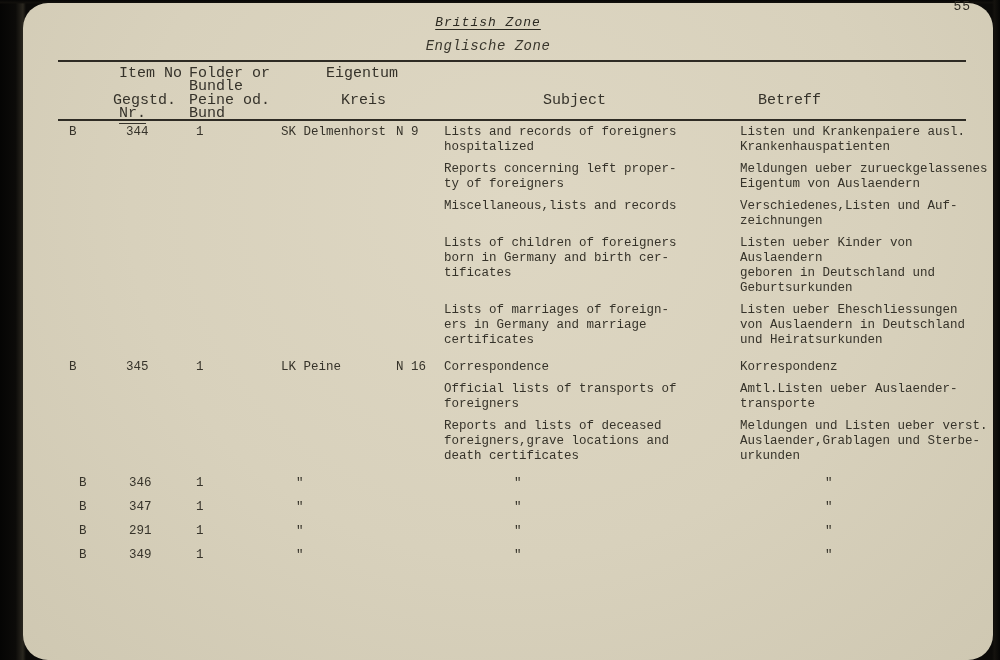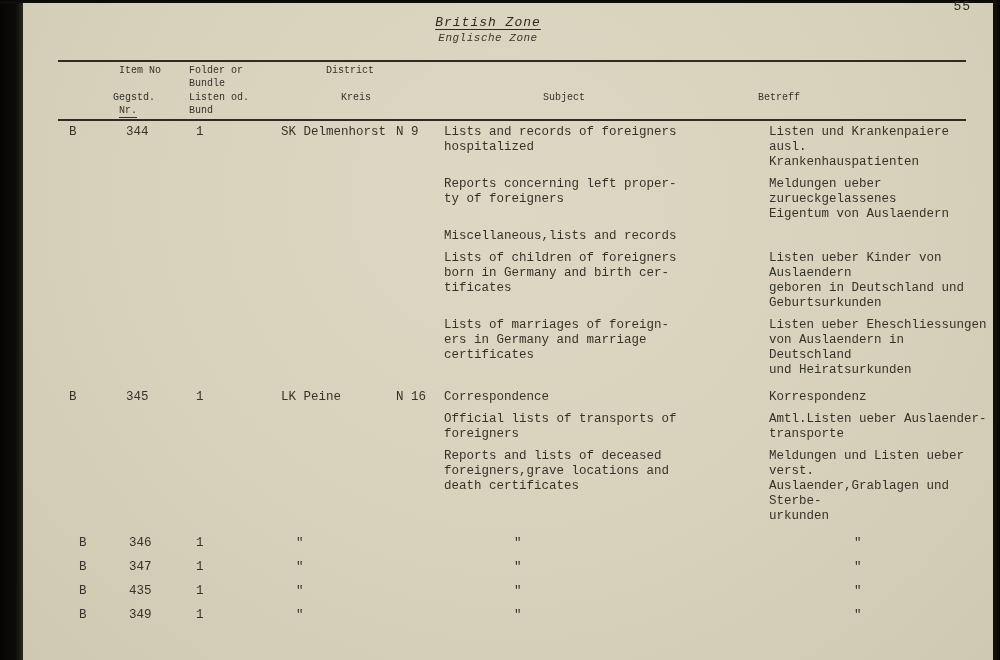--- a/index.html
+++ b/index.html
@@ -10,51 +10,51 @@
   }
   .scan{position:absolute;inset:0;}
   .edge-left{position:absolute;left:0;top:0;bottom:0;width:26px;
     background:linear-gradient(90deg,#050504 0%,#0c0b09 60%,#2a271f 88%,rgba(40,36,28,0) 100%);}
   .edge-top{position:absolute;left:0;top:0;right:0;height:4px;
     background:linear-gradient(180deg,#060605 0%,#12100c 70%,rgba(20,18,14,0) 100%);}
   .edge-right{position:absolute;right:0;top:0;bottom:0;width:8px;
     background:linear-gradient(270deg,#060605 0%,#14120e 70%,rgba(20,18,14,0) 100%);}
   .paper{position:absolute;left:23px;top:3px;right:7px;bottom:0;
     background:radial-gradient(ellipse at 50% 30%, #ded7c3 0%, #d8d1bc 55%, #cfc8b2 100%);
-    color:#36332a;}
+    color:#36332a;border-radius:25px;}
   .page-number{position:absolute;top:-4px;right:22px;font-size:13px;color:#2f2c24;letter-spacing:1px;}
   .title-block{position:absolute;top:10px;left:0;right:40px;text-align:center;font-style:italic;}
   .doc-title{font-size:13px;letter-spacing:1px;color:#2c2a22;
     text-decoration:underline;text-underline-offset:3px;display:inline-block;}
-  .doc-subtitle{font-size:11px;letter-spacing:0.5px;margin-top:1px;color:#3a372d;}
+  .doc-subtitle{font-size:14px;letter-spacing:0.5px;margin-top:7px;color:#3a372d;}
   .rule{position:absolute;left:35px;right:27px;height:2px;background:#2e2b24;}
   .rule-top{top:57px;}
   .rule-mid{top:116px;}
   
   .thead{position:absolute;top:62px;left:38px;right:0;height:54px;
     display:grid;grid-template-columns:50px 68px 88px 170px 257px auto;
-    font-size:10px;}
+    font-size:15px;}
   .hc{position:relative;}
   .hl{position:absolute;white-space:nowrap;color:#35322a;}
   .l1{top:0;} .l2{top:13px;} .l3{top:27px;} .l4{top:40px;}
   .underlined{border-bottom:1px solid #35322a;padding-bottom:1px;}
   .hl.ind-a{left:8px;} .hl.ind-b{left:2px;} .hl.ind-c{left:10px;}
   .hl.ind-district{left:59px;} .hl.ind-kreis{left:74px;}
   .hl.ind-subject{left:106px;} .hl.ind-betreff{left:64px;}
   
   .tbody{position:absolute;top:122px;left:38px;right:0;bottom:0;font-size:12.5px;line-height:15px;}
   .row{display:grid;grid-template-columns:50px 68px 88px 170px auto;margin-bottom:12px;}
   .cell{white-space:nowrap;color:#36332a;}
   .cell-letter{padding-left:8px;}
   .cell-item{padding-left:15px;}
   .cell-folder{padding-left:17px;}
   .cell-district{padding-left:14px;position:relative;}
   .dcode{position:absolute;left:129px;top:0;}
   .entries{grid-column:5;display:grid;row-gap:7px;}
-  .entry{display:grid;grid-template-columns:257px auto;gap:29px;}
+  .entry{display:grid;grid-template-columns:257px auto;}
   .subj{padding-left:7px;white-space:pre-line;color:#36332a;}
   .betr{padding-left:7px;white-space:pre-line;color:#36332a;margin-left:39px;}
   .row.ditto{margin-bottom:9px;}
   .row.ditto .cell-letter{padding-left:18px;}
   .row.ditto .cell-item{padding-left:18px;}
   .row.ditto .cell-district{padding-left:29px;}
   .row.ditto .subj{padding-left:77px;}
   .row.ditto .betr{padding-left:92px;}
 </style>
 </head>
@@ -79,25 +79,25 @@
     <div class="thead">
       <div class="hc"></div>
       <div class="hc">
         <span class="hl l1 ind-a">Item No</span>
         <span class="hl l3 ind-b">Gegstd.</span>
         <span class="hl l4 ind-a underlined">Nr.</span>
       </div>
       <div class="hc">
         <span class="hl l1 ind-c">Folder or</span>
         <span class="hl l2 ind-c">Bundle</span>
-        <span class="hl l3 ind-c">Listen od.</span>
+        <span class="hl l3 ind-c">Peine od.</span>
         <span class="hl l4 ind-c">Bund</span>
       </div>
       <div class="hc">
-        <span class="hl l1 ind-district">District</span>
+        <span class="hl l1 ind-district">Eigentum</span>
         <span class="hl l3 ind-kreis">Kreis</span>
       </div>
       <div class="hc">
         <span class="hl l3 ind-subject">Subject</span>
       </div>
       <div class="hc">
         <span class="hl l3 ind-betreff">Betreff</span>
       </div>
     </div>
 
@@ -121,20 +121,22 @@
 Krankenhauspatienten</div>
           </div>
           <div class="entry">
             <div class="subj">Reports concerning left proper-
 ty of foreigners</div>
             <div class="betr">Meldungen ueber zurueckgelassenes
 Eigentum von Auslaendern</div>
           </div>
           <div class="entry">
             <div class="subj">Miscellaneous,lists and records</div>
+            <div class="betr">Verschiedenes,Listen und Auf-
+zeichnungen</div>
           </div>
           <div class="entry">
             <div class="subj">Lists of children of foreigners
 born in Germany and birth cer-
 tificates</div>
             <div class="betr">Listen ueber Kinder von Auslaendern
 geboren in Deutschland und
 Geburtsurkunden</div>
           </div>
           <div class="entry">
@@ -203,21 +205,21 @@
         <div class="entries">
           <div class="entry">
             <div class="subj">"</div>
             <div class="betr">"</div>
           </div>
         </div>
       </div>
 
       <div class="row ditto">
         <div class="cell cell-letter">B</div>
-        <div class="cell cell-item">435</div>
+        <div class="cell cell-item">291</div>
         <div class="cell cell-folder">1</div>
         <div class="cell cell-district">
           <span>"</span>
         </div>
         <div class="entries">
           <div class="entry">
             <div class="subj">"</div>
             <div class="betr">"</div>
           </div>
         </div>

